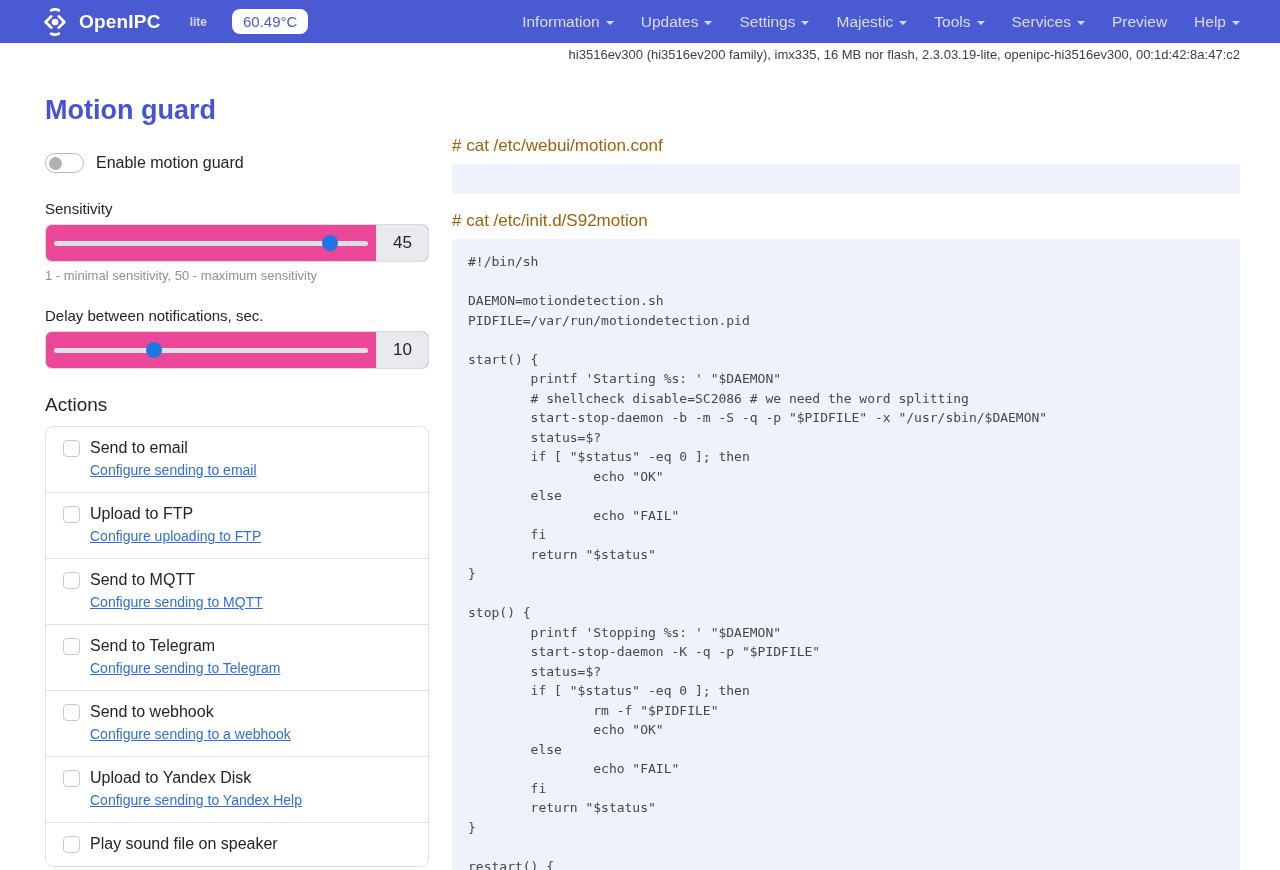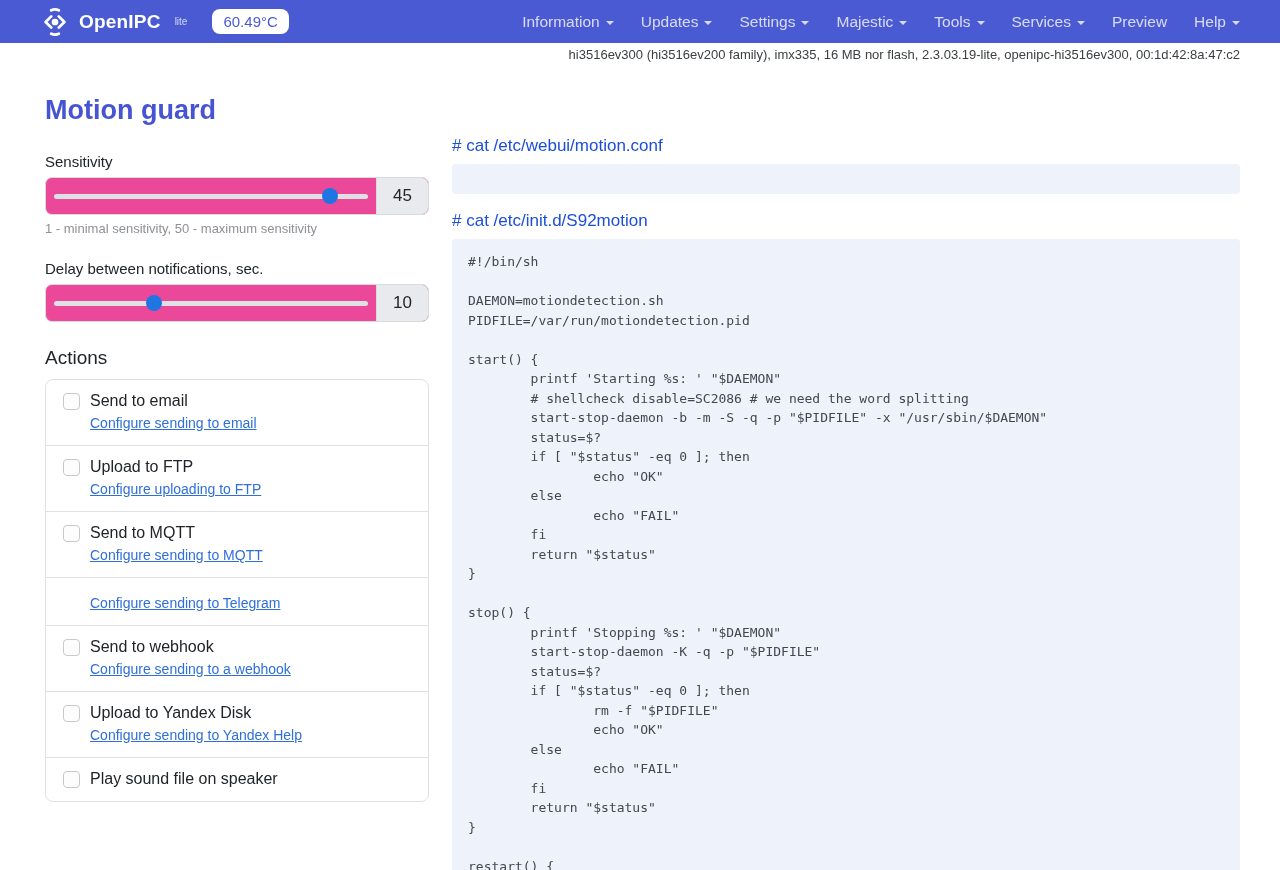--- a/index.html
+++ b/index.html
@@ -4,21 +4,21 @@
 <style>
   * { margin:0; padding:0; box-sizing:border-box; }
   html,body { width:1280px; height:870px; overflow:hidden; background:#fff;
     font-family:"Liberation Sans", sans-serif; }
 
   
   .navbar { height:43px; background:#4a5ad2; display:flex; align-items:center;
     padding:0 40px; color:#fff; }
   .brand { display:flex; align-items:center; gap:9px; cursor:pointer; }
   .brand-name { font-size:19px; font-weight:700; color:#fff; letter-spacing:.2px; }
-  .brand-suffix { font-size:10px; color:rgba(255,255,255,.75); margin-left:5px; font-weight:400; }
+  .brand-suffix { font-size:12px; color:rgba(255,255,255,.75); margin-left:20px; font-weight:700; }
   .temp-badge { background:#fff; color:#4a5ad2; font-size:15px; padding:4px 11px;
     border-radius:8px; margin-left:25px; font-weight:400; }
   .nav-menu { margin-left:auto; display:flex; align-items:center; gap:27px; }
   .nav-item { display:flex; align-items:center; gap:6px; font-size:15.5px;
     color:rgba(255,255,255,.78); cursor:pointer; white-space:nowrap; }
   .caret { width:0; height:0; border-left:4px solid transparent; border-right:4px solid transparent;
     border-top:4.5px solid rgba(255,255,255,.78); margin-top:2px; }
 
   
   .subheader { height:22px; display:flex; justify-content:flex-end; align-items:center;
@@ -64,21 +64,21 @@
   .action-item { padding:12px 17px 13px 17px; border-bottom:1px solid #dee2e6; }
   .action-item:last-child { border-bottom:none; }
   .action-head { display:flex; align-items:center; gap:10px; }
   .action-item input[type=checkbox] { -webkit-appearance:none; appearance:none; width:17px; height:17px;
     border:1px solid #c6cacd; border-radius:4px; background:#fdfdfd; cursor:pointer; flex:0 0 auto; }
   .action-label { font-size:16px; color:#212529; }
   .action-link { display:inline-block; margin:5px 0 0 27px; font-size:14px; color:#2e6fd9;
     text-decoration:underline; cursor:pointer; }
 
   
-  .cmd-header { font-size:17px; color:#1d4ed8; margin-bottom:8px; }
+  .cmd-header { font-size:17px; color:#a16207; margin-bottom:8px; }
   .code-block { background:#eef2fa; border-radius:4px; padding:13px 16px;
     font-family:"DejaVu Sans Mono", monospace; font-size:13px; line-height:19.5px;
     color:#43484d; white-space:pre; overflow:hidden; margin-bottom:17px; min-height:30px; }
   .code-block.empty { padding:15px 16px; }
 </style>
 </head>
 <body>
 
 <header class="navbar">
   <div class="brand">
@@ -132,20 +132,26 @@
 
 <div class="subheader">
   <span class="device-info">hi3516ev300 (hi3516ev200 family), imx335, 16 MB nor flash, 2.3.03.19-lite, openipc-hi3516ev300, 00:1d:42:8a:47:c2</span>
 </div>
 
 <div class="main">
 
   <div class="col-left">
     <h1 class="page-title">Motion guard</h1>
 
+    <div class="toggle-row">
+      <div class="switch">
+        <div class="knob"></div>
+      </div>
+      <span class="toggle-label">Enable motion guard</span>
+    </div>
 
     <div class="slider-section">
       <div class="field-label">Sensitivity</div>
       <div class="slider-group">
         <input type="range" min="1" max="50" value="45" style="">
         <div class="slider-value">45</div>
       </div>
       <div class="help-text">1 - minimal sensitivity, 50 - maximum sensitivity</div>
     </div>
 
@@ -164,21 +170,24 @@
             <span class="action-label">Send to email</span>
           </div><a class="action-link">Configure sending to email</a></div>
         <div class="action-item"><div class="action-head">
             <input type="checkbox" style="">
             <span class="action-label">Upload to FTP</span>
           </div><a class="action-link">Configure uploading to FTP</a></div>
         <div class="action-item"><div class="action-head">
             <input type="checkbox" style="">
             <span class="action-label">Send to MQTT</span>
           </div><a class="action-link">Configure sending to MQTT</a></div>
-        <div class="action-item"><a class="action-link">Configure sending to Telegram</a></div>
+        <div class="action-item"><div class="action-head">
+            <input type="checkbox" style="">
+            <span class="action-label">Send to Telegram</span>
+          </div><a class="action-link">Configure sending to Telegram</a></div>
         <div class="action-item"><div class="action-head">
             <input type="checkbox" style="">
             <span class="action-label">Send to webhook</span>
           </div><a class="action-link">Configure sending to a webhook</a></div>
         <div class="action-item"><div class="action-head">
             <input type="checkbox" style="">
             <span class="action-label">Upload to Yandex Disk</span>
           </div><a class="action-link">Configure sending to Yandex Help</a></div>
         <div class="action-item">
           <div class="action-head">

